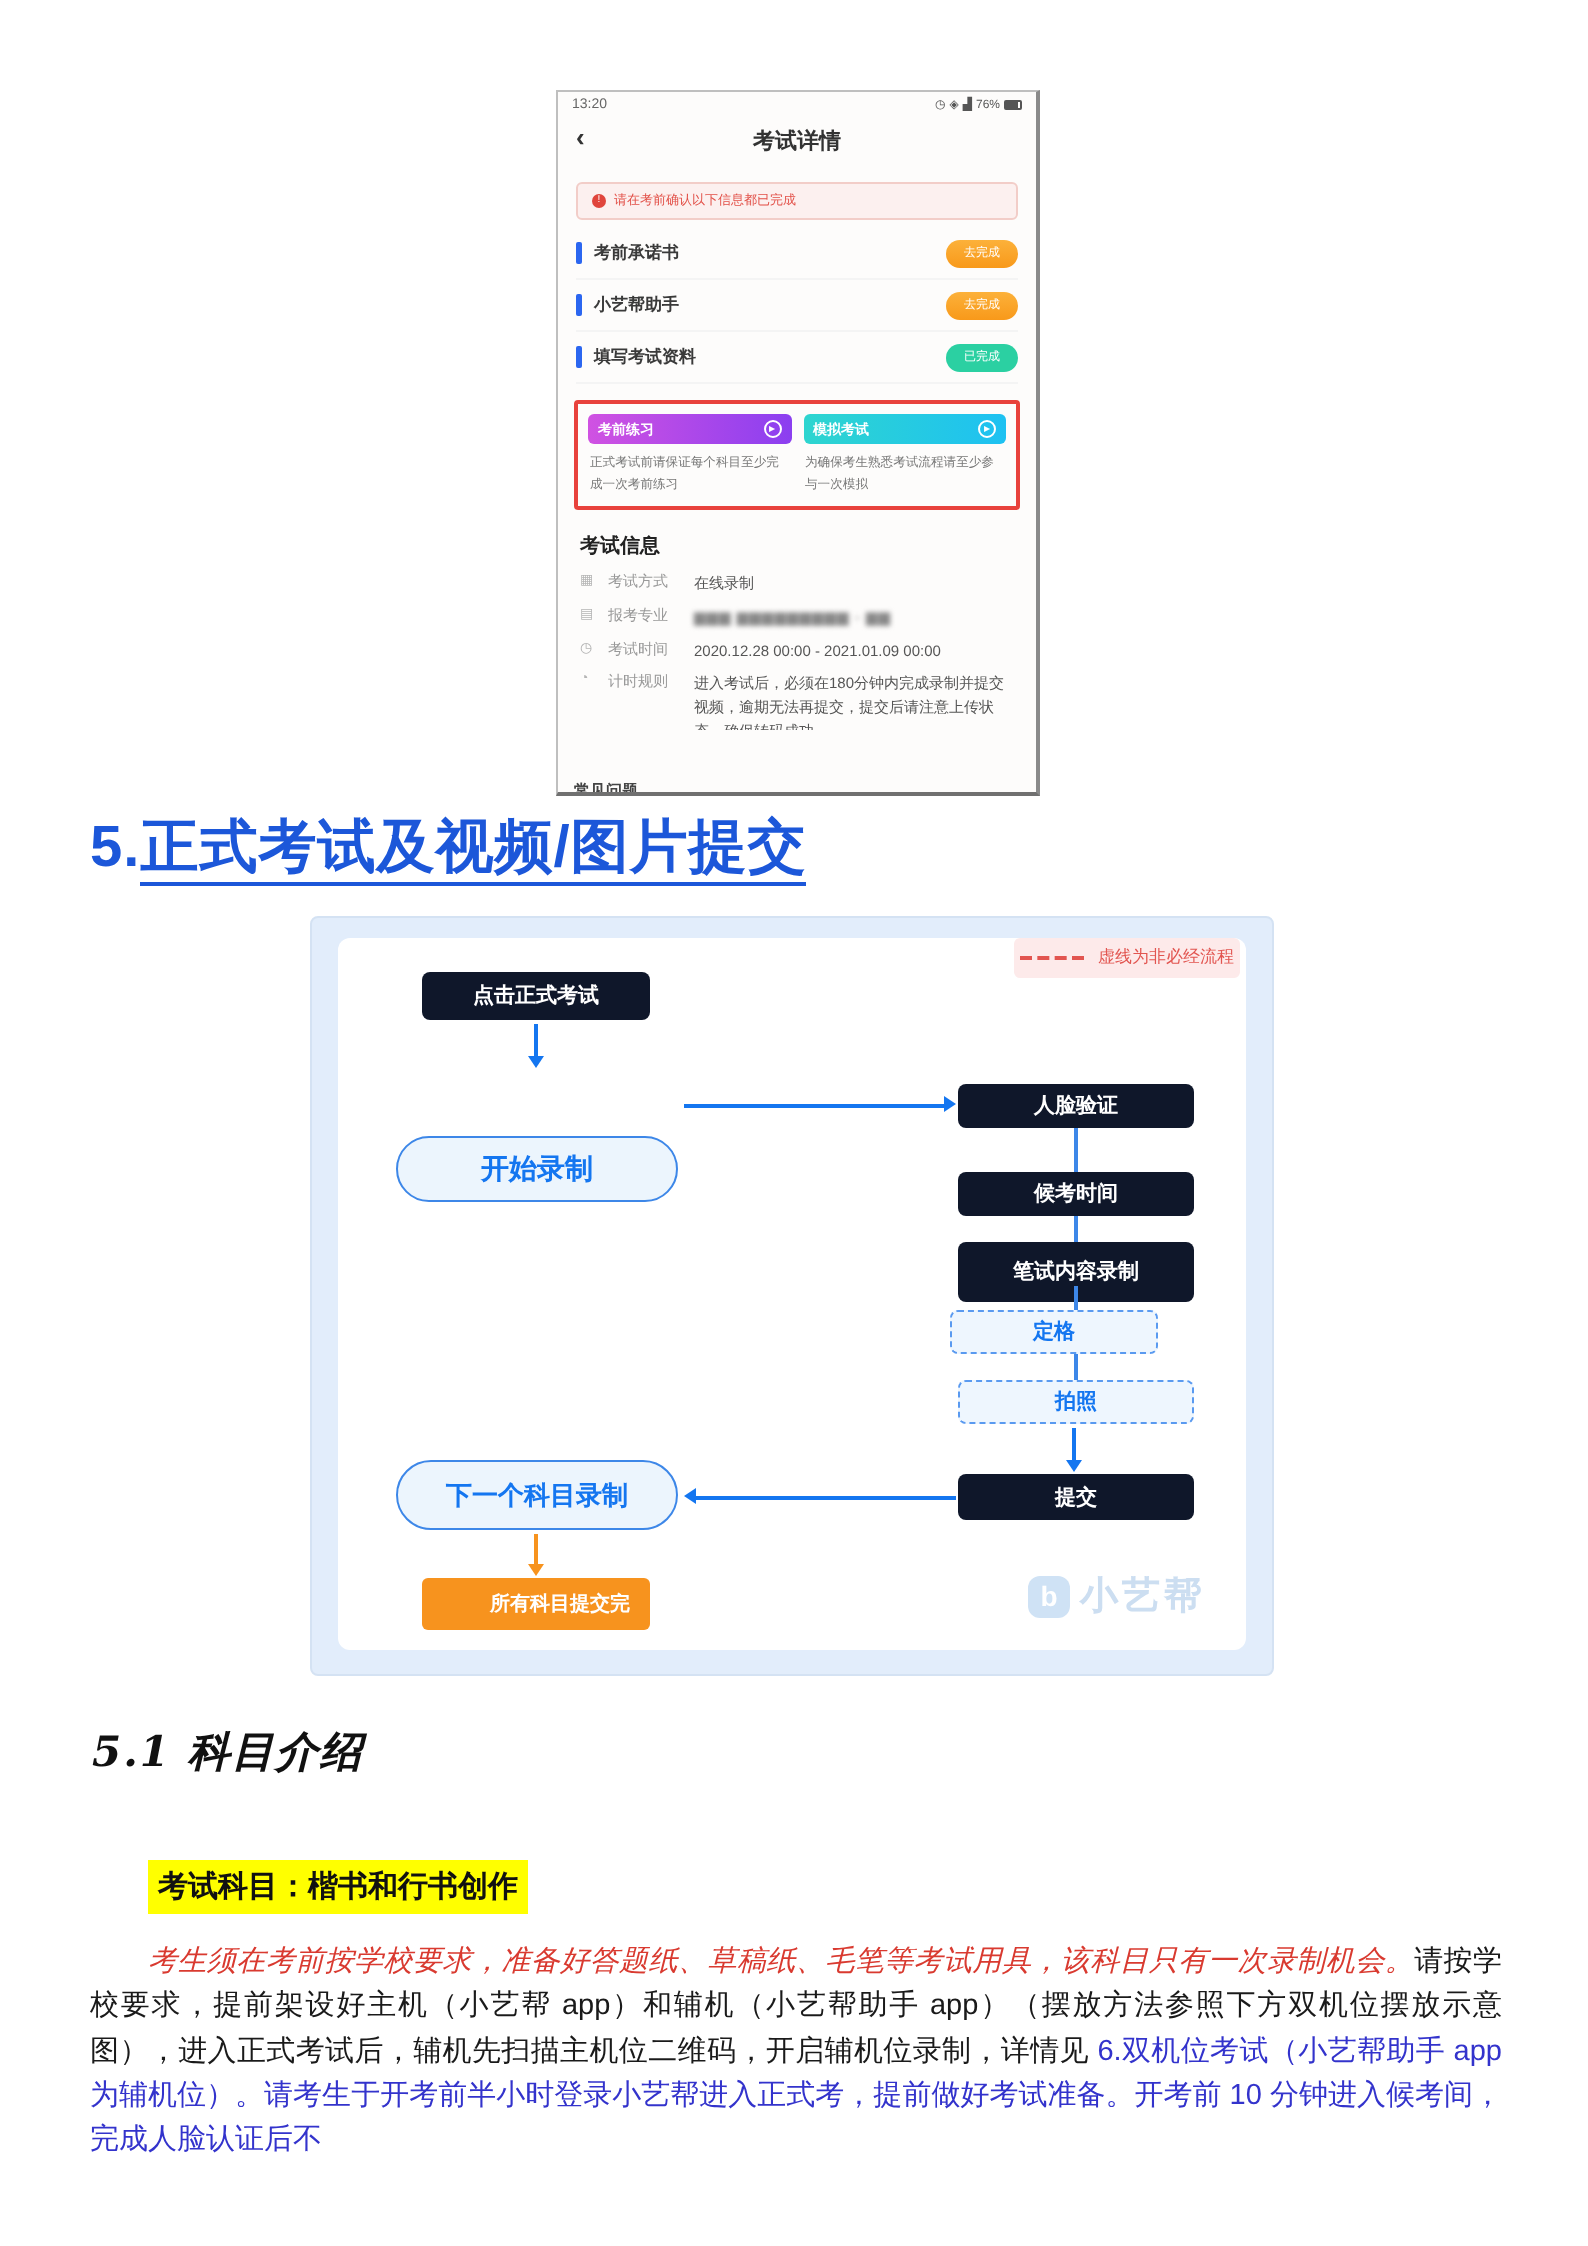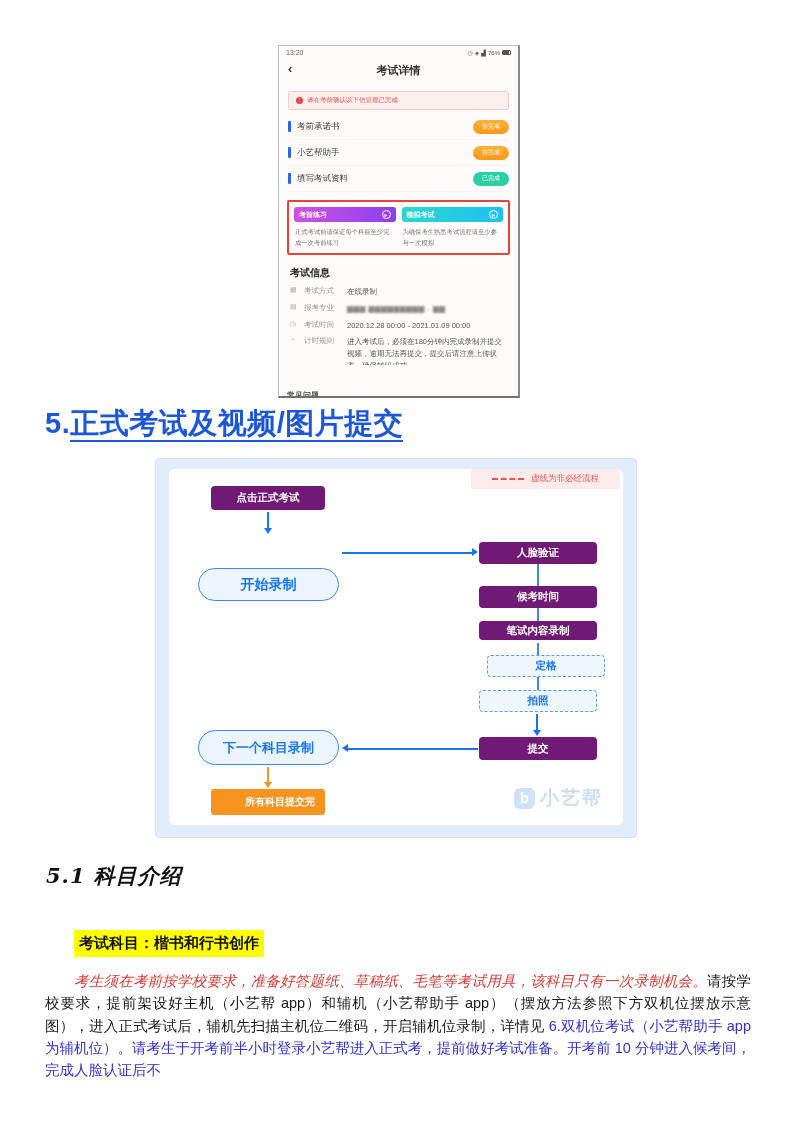--- a/index.html
+++ b/index.html
@@ -19,21 +19,21 @@
   .navbar { height:22px; position:relative; display:flex; align-items:center; justify-content:center; }
   .back { position:absolute; left:9px; top:2px; font-size:13px; color:#333; font-weight:bold; }
   .navtitle { font-size:11px; font-weight:bold; color:#333; }
   .notice { margin:10px 9px 4px; padding:4px 7px; background:#fcf0ef; border:1px solid #f2cdc8;
     border-radius:3px; display:flex; align-items:center; gap:4px; }
   .notice .dot { width:7px; height:7px; border-radius:50%; background:#e0453c; color:#fff;
     font-size:5px; line-height:7px; text-align:center; flex-shrink:0; }
   .notice .ntext { font-size:6.5px; color:#e25048; }
   .chkrow { margin:0 9px; height:26px; display:flex; align-items:center; border-bottom:1px solid #f4f4f4; }
   .chkbar { width:3px; height:11px; background:#2b66f0; border-radius:1px; margin-right:6px; }
-  .chklabel { font-size:8.5px; font-weight:normal; color:#3a3a3a; }
+  .chklabel { font-size:8.5px; font-weight:bold; color:#3a3a3a; }
   .badge { margin-left:auto; font-size:6px; color:#fff; padding:2.5px 9px; border-radius:9px; }
   .badge.todo { background:linear-gradient(180deg,#fcb13a,#f8991a); }
   .badge.done { background:#2bd0a2; }
   .redbox { margin:8px 8px 0; border:2px solid #e8423c; border-radius:2px; padding:5px; display:flex; gap:6px; }
   .pcard { flex:1; }
   .pcard-head { height:15px; border-radius:3px; display:flex; align-items:center;
     justify-content:space-between; padding:0 5px; }
   .pcard-head.purple { background:linear-gradient(90deg,#d052e2,#8b3ff0); }
   .pcard-head.cyan { background:linear-gradient(90deg,#2ed5cf,#1ec1f2); }
   .pcard-title { font-size:7px; color:#fff; font-weight:bold; }
@@ -56,27 +56,27 @@
   .h1 { position:absolute; left:45px; top:404px; font-size:29px; font-weight:800; color:#1c57d9;
     letter-spacing:0.5px; }
   .h1 .u { border-bottom:2.5px solid #1c57d9; padding-bottom:1px; }
 
   
   .flow { position:absolute; left:155px; top:458px; width:482px; height:380px;
     background:#e2edfb; border:1px solid #d4e2f3; border-radius:4px; }
   .flow-inner { position:absolute; left:13px; right:13px; top:10px; bottom:12px;
     background:#fff; border-radius:6px; }
   .fnode { position:absolute; display:flex; align-items:center; justify-content:center; }
-  .fblue { background:#701a75; color:#fff; font-size:10.5px; font-weight:bold; border-radius:4px; }
+  .fblue { background:#0f172a; color:#fff; font-size:10.5px; font-weight:bold; border-radius:4px; }
   .fpill { background:#ecf5fd; border:1.5px solid #3d87e8; color:#1476f0; font-weight:bold; border-radius:18px; }
   .fdash { background:#eef6fe; border:1.5px dashed #5a9af0; color:#1476f0; font-size:10.5px;
     font-weight:bold; border-radius:4px; }
   .forange { background:#f7931e; color:#fff; font-size:10px; font-weight:bold; border-radius:3px; }
   .legend { position:absolute; right:16px; top:10px; background:#fdeaea; border-radius:3px;
-    padding:4px 21px; display:flex; align-items:center; gap:7px; }
+    padding:4px 3px; display:flex; align-items:center; gap:7px; }
   .legend .dashline { width:32px; border-top:2px dashed #e25550; }
   .legend .ltext { font-size:8.5px; color:#e25550; }
   .vline { position:absolute; width:2px; background:#1476f0; }
   .vline.thin { width:1.5px; background:#3d87e8; }
   .hline { position:absolute; height:2px; background:#1476f0; }
   .ahead-down { position:absolute; width:0; height:0; border-left:4.5px solid transparent;
     border-right:4.5px solid transparent; border-top:6.5px solid #1476f0; }
   .ahead-right { position:absolute; width:0; height:0; border-top:4.5px solid transparent;
     border-bottom:4.5px solid transparent; border-left:6.5px solid #1476f0; }
   .ahead-left { position:absolute; width:0; height:0; border-top:4.5px solid transparent;
@@ -201,25 +201,25 @@
   <div class="ahead-right" style="left:316px;top:89px;"></div>
 
   <div class="fnode fblue" style="left:323px;top:83px;width:118px;height:22px;">人脸验证</div>
 
   <div class="vline thin" style="left:381px;top:105px;height:22px;"></div>
 
   <div class="fnode fblue" style="left:323px;top:127px;width:118px;height:22px;">候考时间</div>
 
   <div class="vline thin" style="left:381px;top:149px;height:13px;"></div>
 
-  <div class="fnode fblue" style="left:323px;top:162px;width:118px;height:19px;">笔试内容录制</div>
+  <div class="fnode fblue" style="left:323px;top:162px;width:118px;height:30px;">笔试内容录制</div>
 
   <div class="vline thin" style="left:381px;top:184px;height:12px;"></div>
 
-  <div class="fnode fdash" style="left:331px;top:196px;width:118px;height:22px;">定格</div>
+  <div class="fnode fdash" style="left:319px;top:196px;width:104px;height:22px;">定格</div>
 
   <div class="vline thin" style="left:381px;top:218px;height:13px;"></div>
 
   <div class="fnode fdash" style="left:323px;top:231px;width:118px;height:22px;">拍照</div>
 
   <div class="vline" style="left:380px;top:255px;height:16px;"></div>
   <div class="ahead-down" style="left:376.5px;top:271px;"></div>
 
   <div class="fnode fblue" style="left:323px;top:278px;width:118px;height:23px;">提交</div>
 

